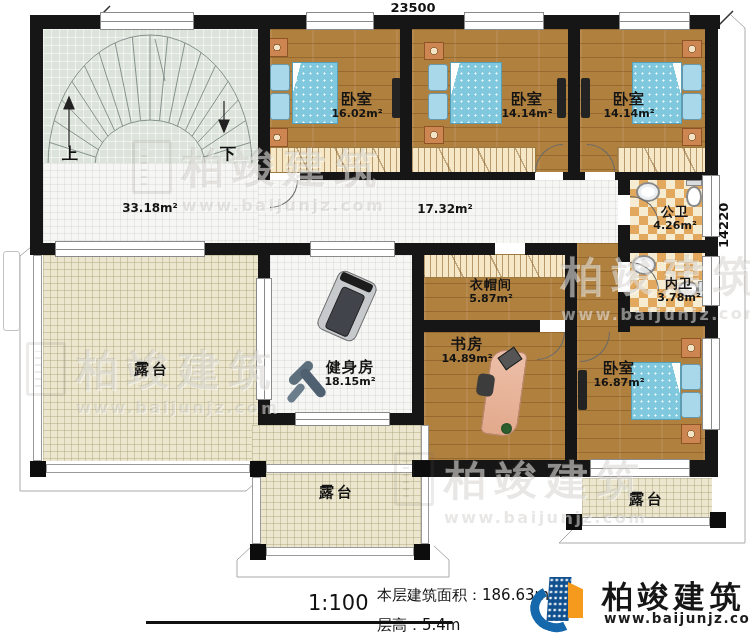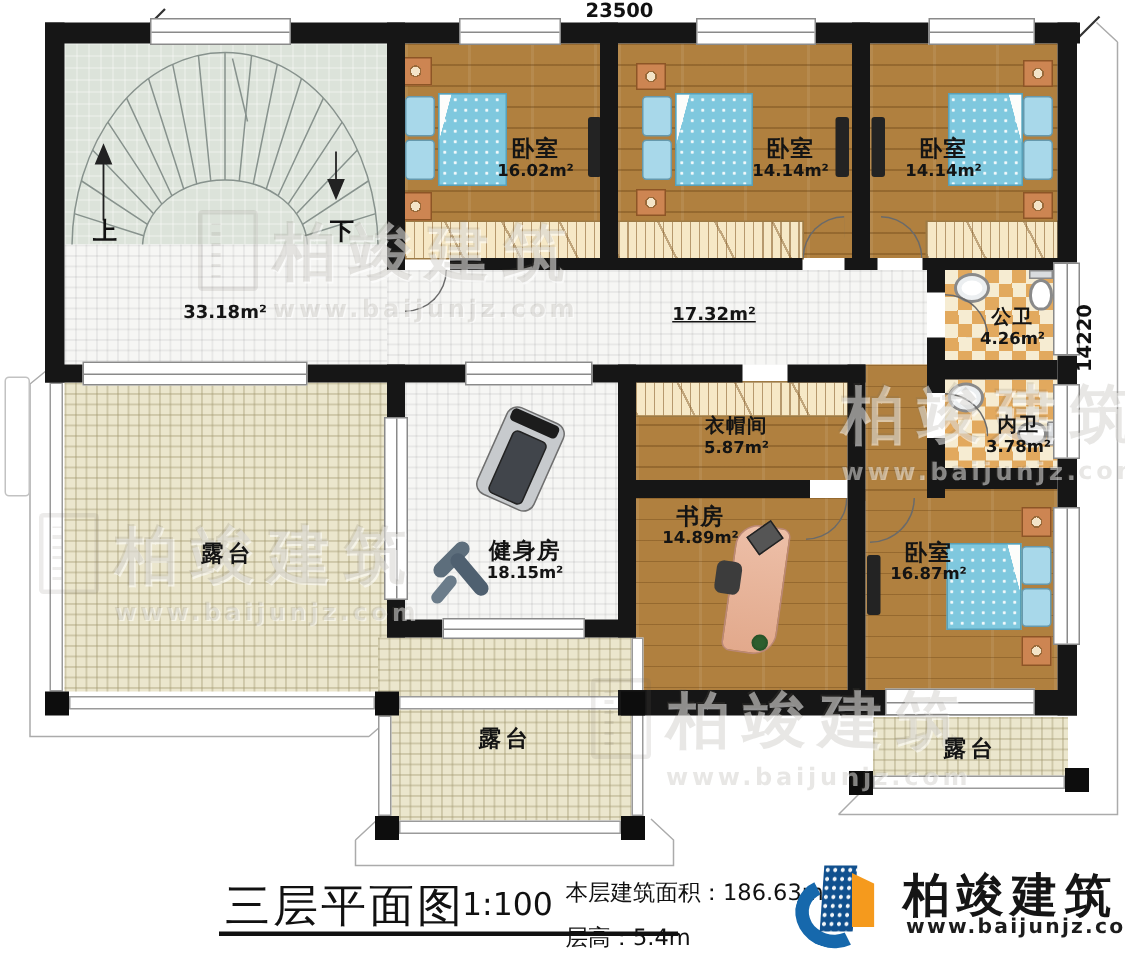--- a/index.html
+++ b/index.html
@@ -234,21 +234,21 @@
     <span class="wm-url">www.baijunjz.com</span>
   </div>
 
   <div class="abs dim" style="left:413px;top:0;transform:translateX(-50%);">23500</div>
   <div class="abs dim" style="left:716px;top:248px;transform:rotate(-90deg);transform-origin:left top;">14220</div>
 
   <div class="abs updown" style="left:62px;top:144px;">上</div>
   <div class="abs updown" style="left:220px;top:144px;">下</div>
 
   <div class="lbl openarea" style="left:150px;top:202px;">33.18m²</div>
-  <div class="lbl openarea" style="left:476px;top:203px;text-decoration:underline;">17.32m²</div>
+  <div class="lbl openarea" style="left:445px;top:203px;">17.32m²</div>
 
   <div class="lbl" style="left:357px;top:91px;">
     <span class="rn">卧室</span>
     <span class="ra">16.02m²</span>
   </div>
   <div class="lbl" style="left:527px;top:91px;">
     <span class="rn">卧室</span>
     <span class="ra">14.14m²</span>
   </div>
   <div class="lbl" style="left:629px;top:91px;">
@@ -276,21 +276,20 @@
     <span class="ra">16.87m²</span>
   </div>
   <div class="lbl" style="left:350px;top:359px;">
     <span class="rn">健身房</span>
     <span class="ra">18.15m²</span>
   </div>
   <div class="lbl terrname" style="left:152px;top:361px;">露台</div>
   <div class="lbl terrname" style="left:337px;top:484px;">露台</div>
   <div class="lbl terrname" style="left:647px;top:491px;">露台</div>
 
-  <div class="ft-title">三层平面图</div>
   <div class="ft-scale">1:100</div>
   <div class="ft-line"></div>
   <div class="ft-info" style="left:377px;top:586px;">
     <span>本层建筑面积：</span><span>186.63m²</span>
   </div>
   <div class="ft-info" style="left:377px;top:616px;">
     <span>层高：</span><span>5.4m</span>
   </div>
   <div class="abs" style="left:528px;top:574px;width:66px;height:60px;z-index:8;">
     <div class="abs" style="left:2px;top:12px;width:50px;height:46px;border-radius:50%;border-left:9px solid #1668ac;border-bottom:9px solid #1668ac;border-top:9px solid transparent;border-right:9px solid transparent;box-sizing:border-box;transform:rotate(18deg);"></div>

